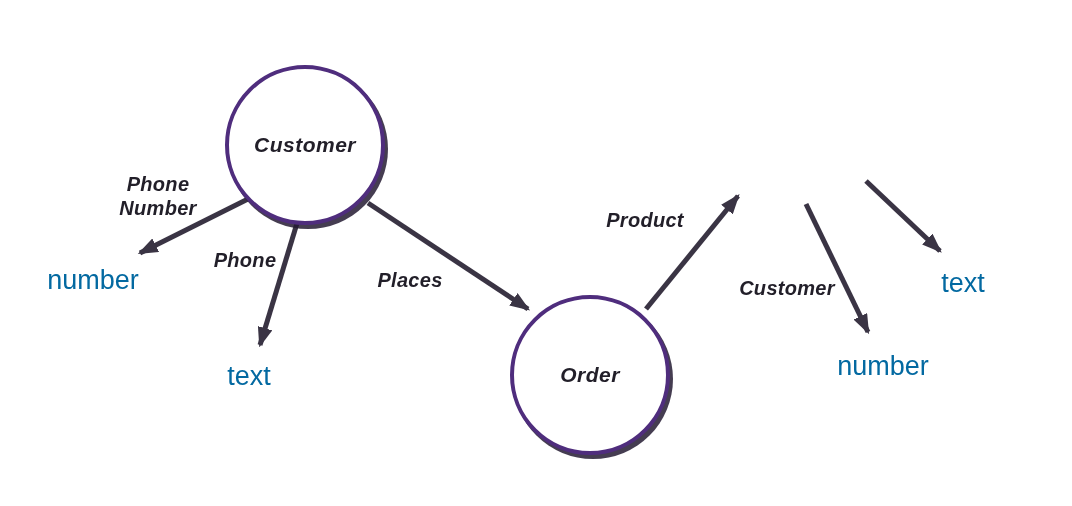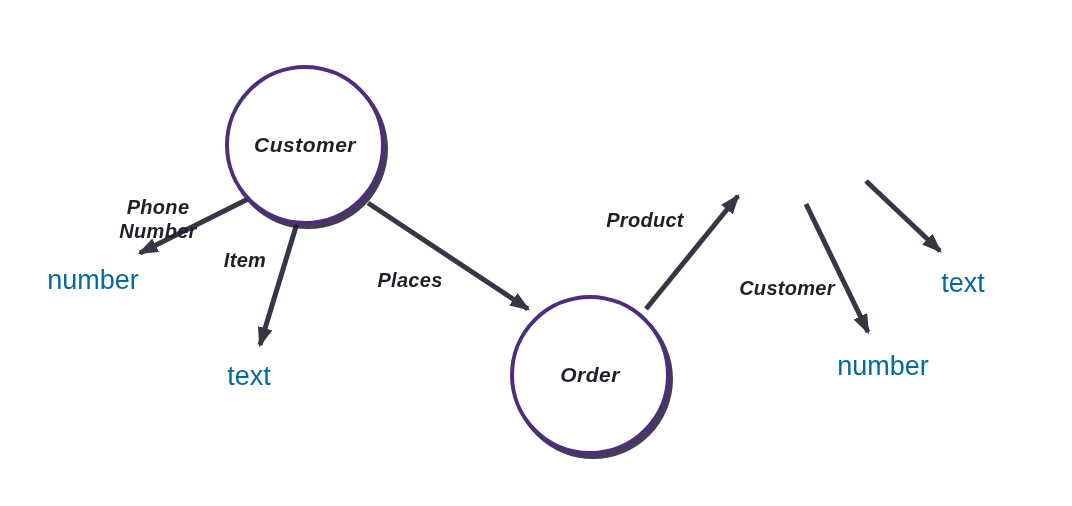--- a/index.html
+++ b/index.html
@@ -73,21 +73,21 @@
     position: absolute;
     transform: translate(-50%, -50%);
     font-weight: normal;
     font-style: normal;
     font-size: 27px;
     color: #0369a1;
     white-space: nowrap;
     z-index: 3;
   }
   
-  .pos-phone    { left: 158px; top: 197px; margin-top: 23px; }
+  .pos-phone    { left: 158px; top: 197px; }
   .pos-name     { left: 245px; top: 261px; }
   .pos-places   { left: 410px; top: 281px; }
   .pos-contains { left: 645px; top: 221px; }
   .pos-quantity { left: 787px; top: 289px; }
   .pos-product  { left: 955px; top: 196px; }
   .pos-val-phone    { left: 93px;  top: 280px; }
   .pos-val-name     { left: 249px; top: 376px; }
   .pos-val-quantity { left: 883px; top: 366px; }
   .pos-val-product  { left: 963px; top: 283px; }
 </style>
@@ -124,21 +124,21 @@
     <span class="node-label">Order</span>
   </div>
 
 
   <div class="edge-label pos-places">Places</div>
 
   <div class="edge-label pos-contains">Product</div>
 
   <div class="edge-label wrap pos-phone">Phone Number</div>
 
-  <div class="edge-label pos-name">Item</div>
+  <div class="edge-label pos-name">Phone</div>
 
   <div class="edge-label pos-quantity">Customer</div>
 
 
   <div class="value-label pos-val-phone">number</div>
 
   <div class="value-label pos-val-name">text</div>
 
   <div class="value-label pos-val-quantity">number</div>
 

